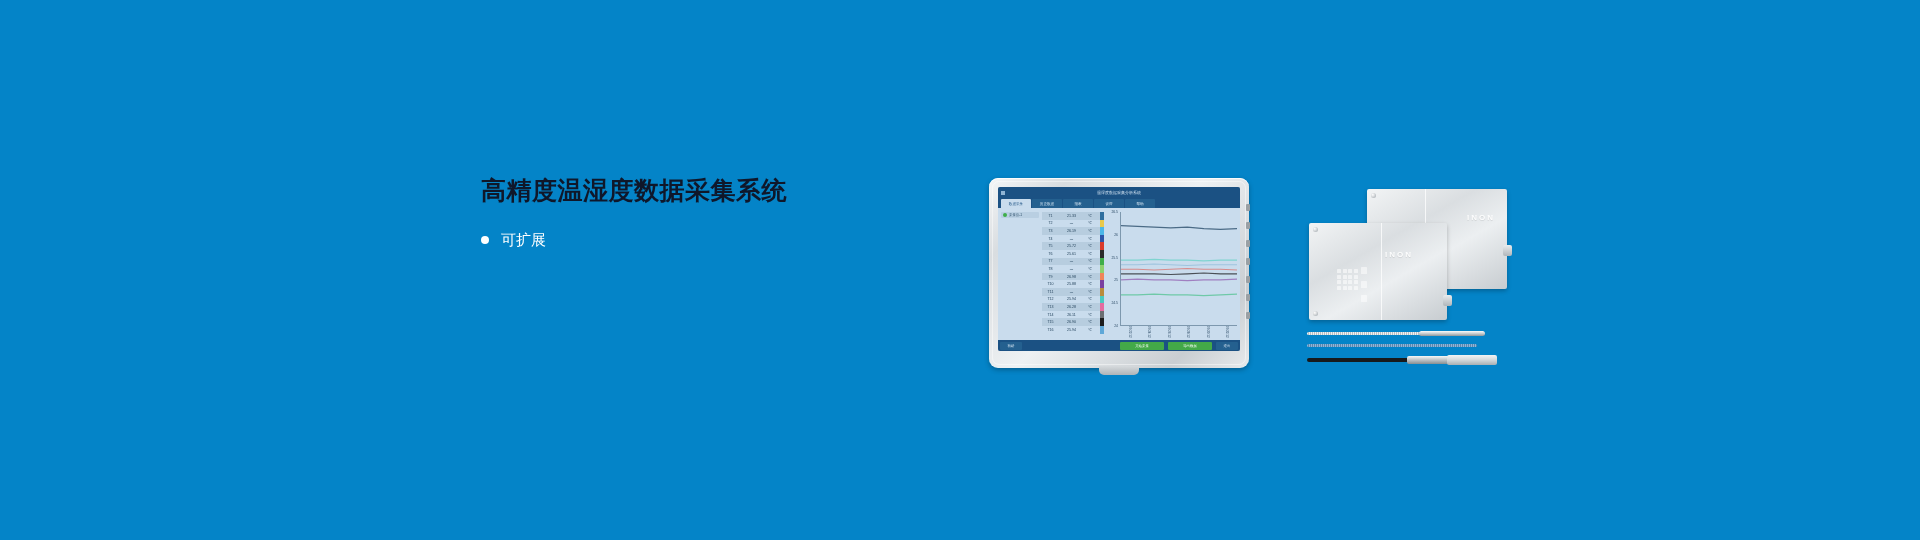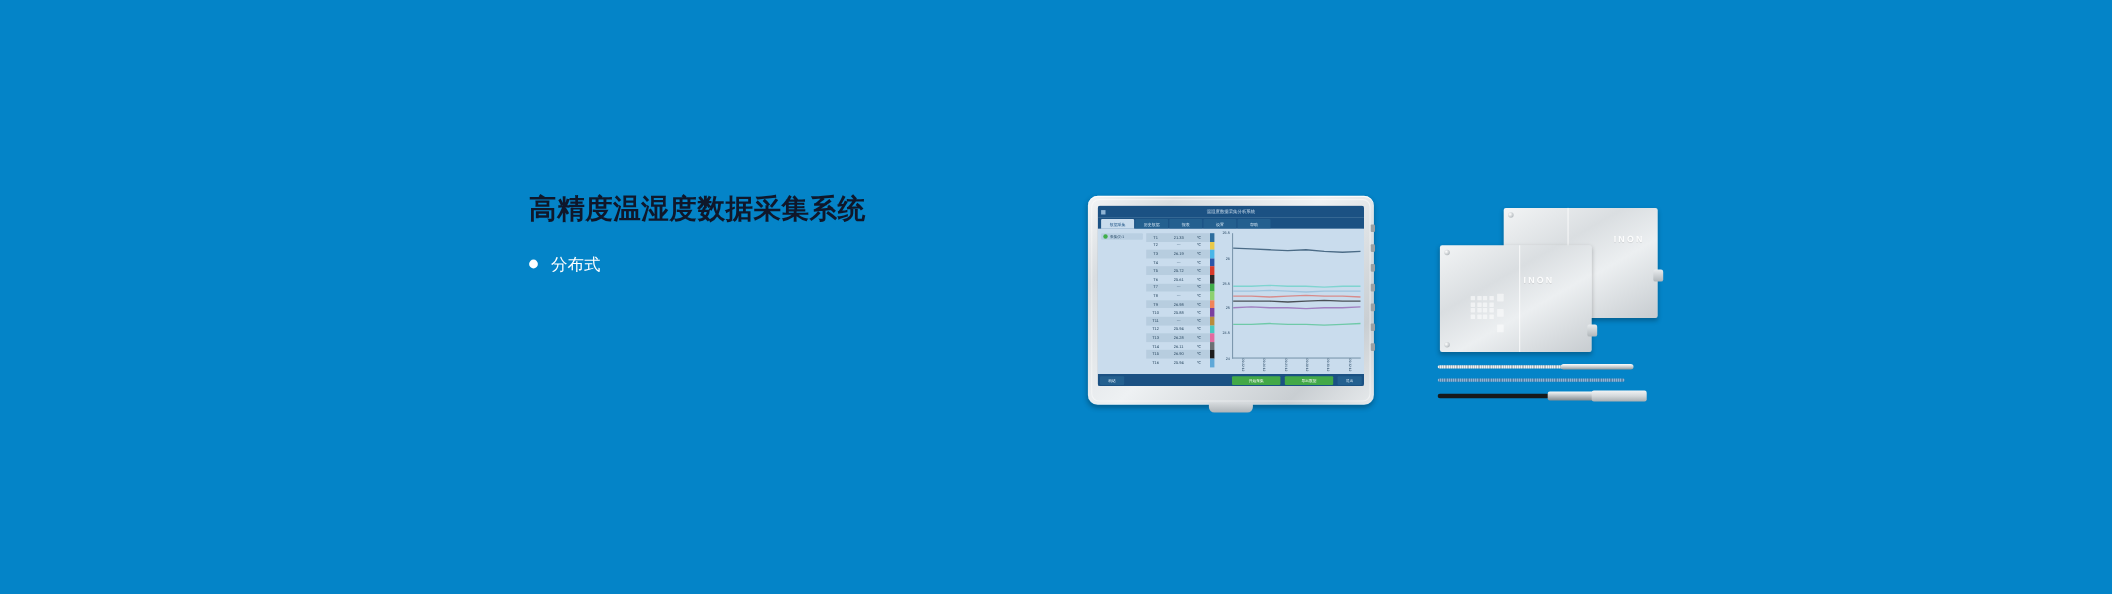--- a/index.html
+++ b/index.html
@@ -132,21 +132,21 @@
 </head>
 <body>
 
 <div class="banner">
 
   <div class="copy">
     <h1>高精度温湿度数据采集系统</h1>
     <ul class="bullets">
       <li>
         <span class="dot"></span>
-        <span>分布式</span>
+        <span>可扩展</span>
       </li>
     </ul>
   </div>
 
   <div class="monitor">
     <div class="bezel">
       <div class="screen">
 
         <div class="app-title">
           <span class="winicon"></span>

